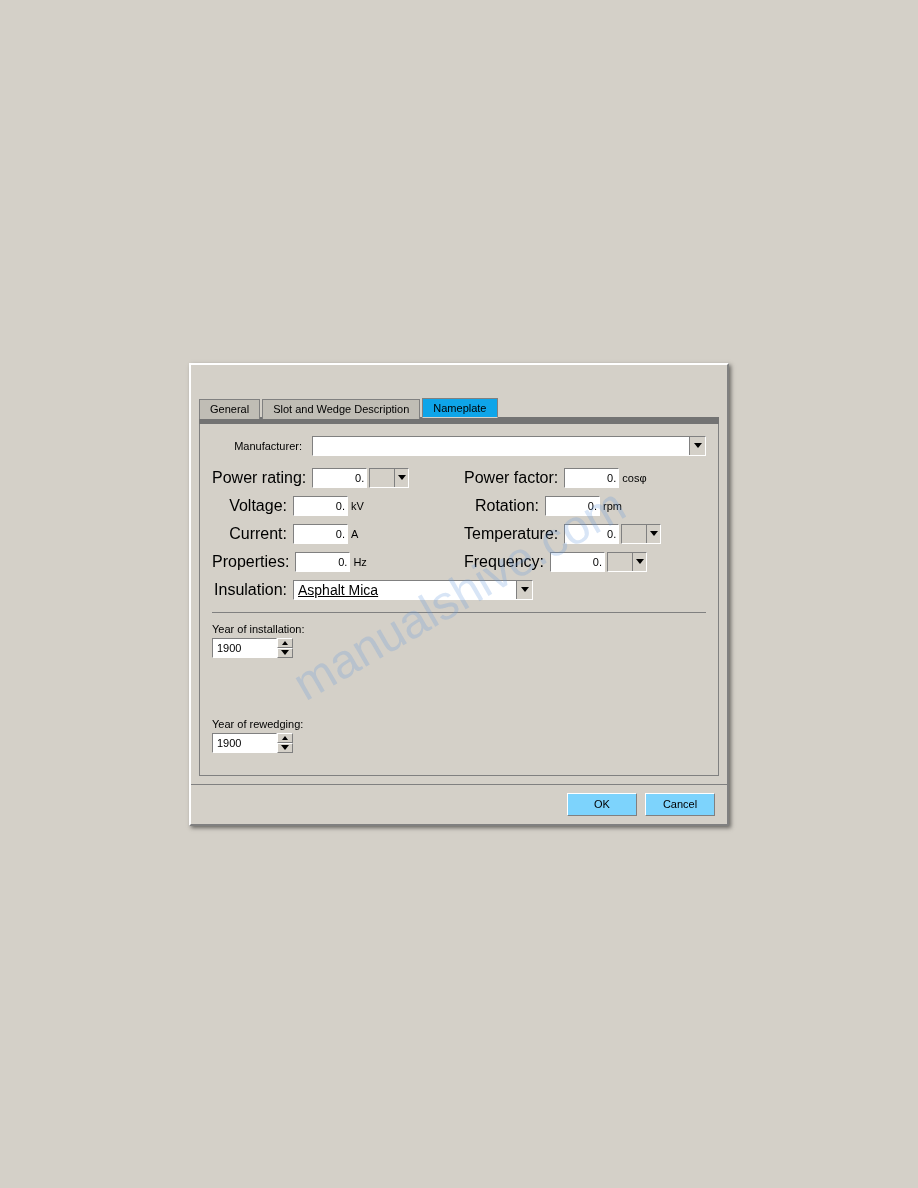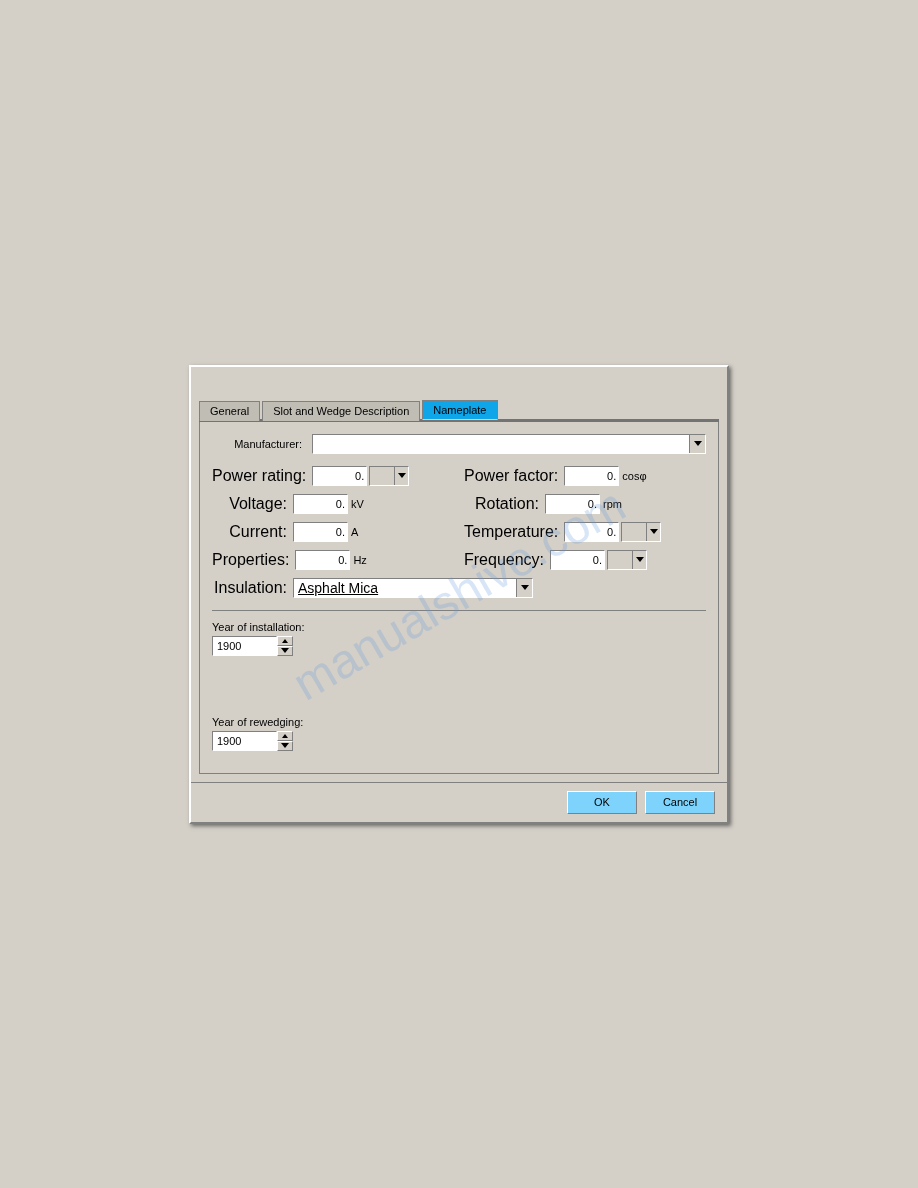--- a/index.html
+++ b/index.html
@@ -77,21 +77,21 @@
       font-weight: bold;
       color: #000;
     }
 
     .dialog-content {
       padding: 8px;
     }
 
     .tabs {
       display: flex;
-      border-bottom: 3px solid #737373;
+      border-bottom: 7px solid #737373;
       margin-bottom: 0;
       position: relative;
       margin-top: 24px;
     }
 
     .tab {
       padding: 3px 10px;
       background: #d4d0c8;
       border: 1px solid #808080;
       border-bottom: none;

